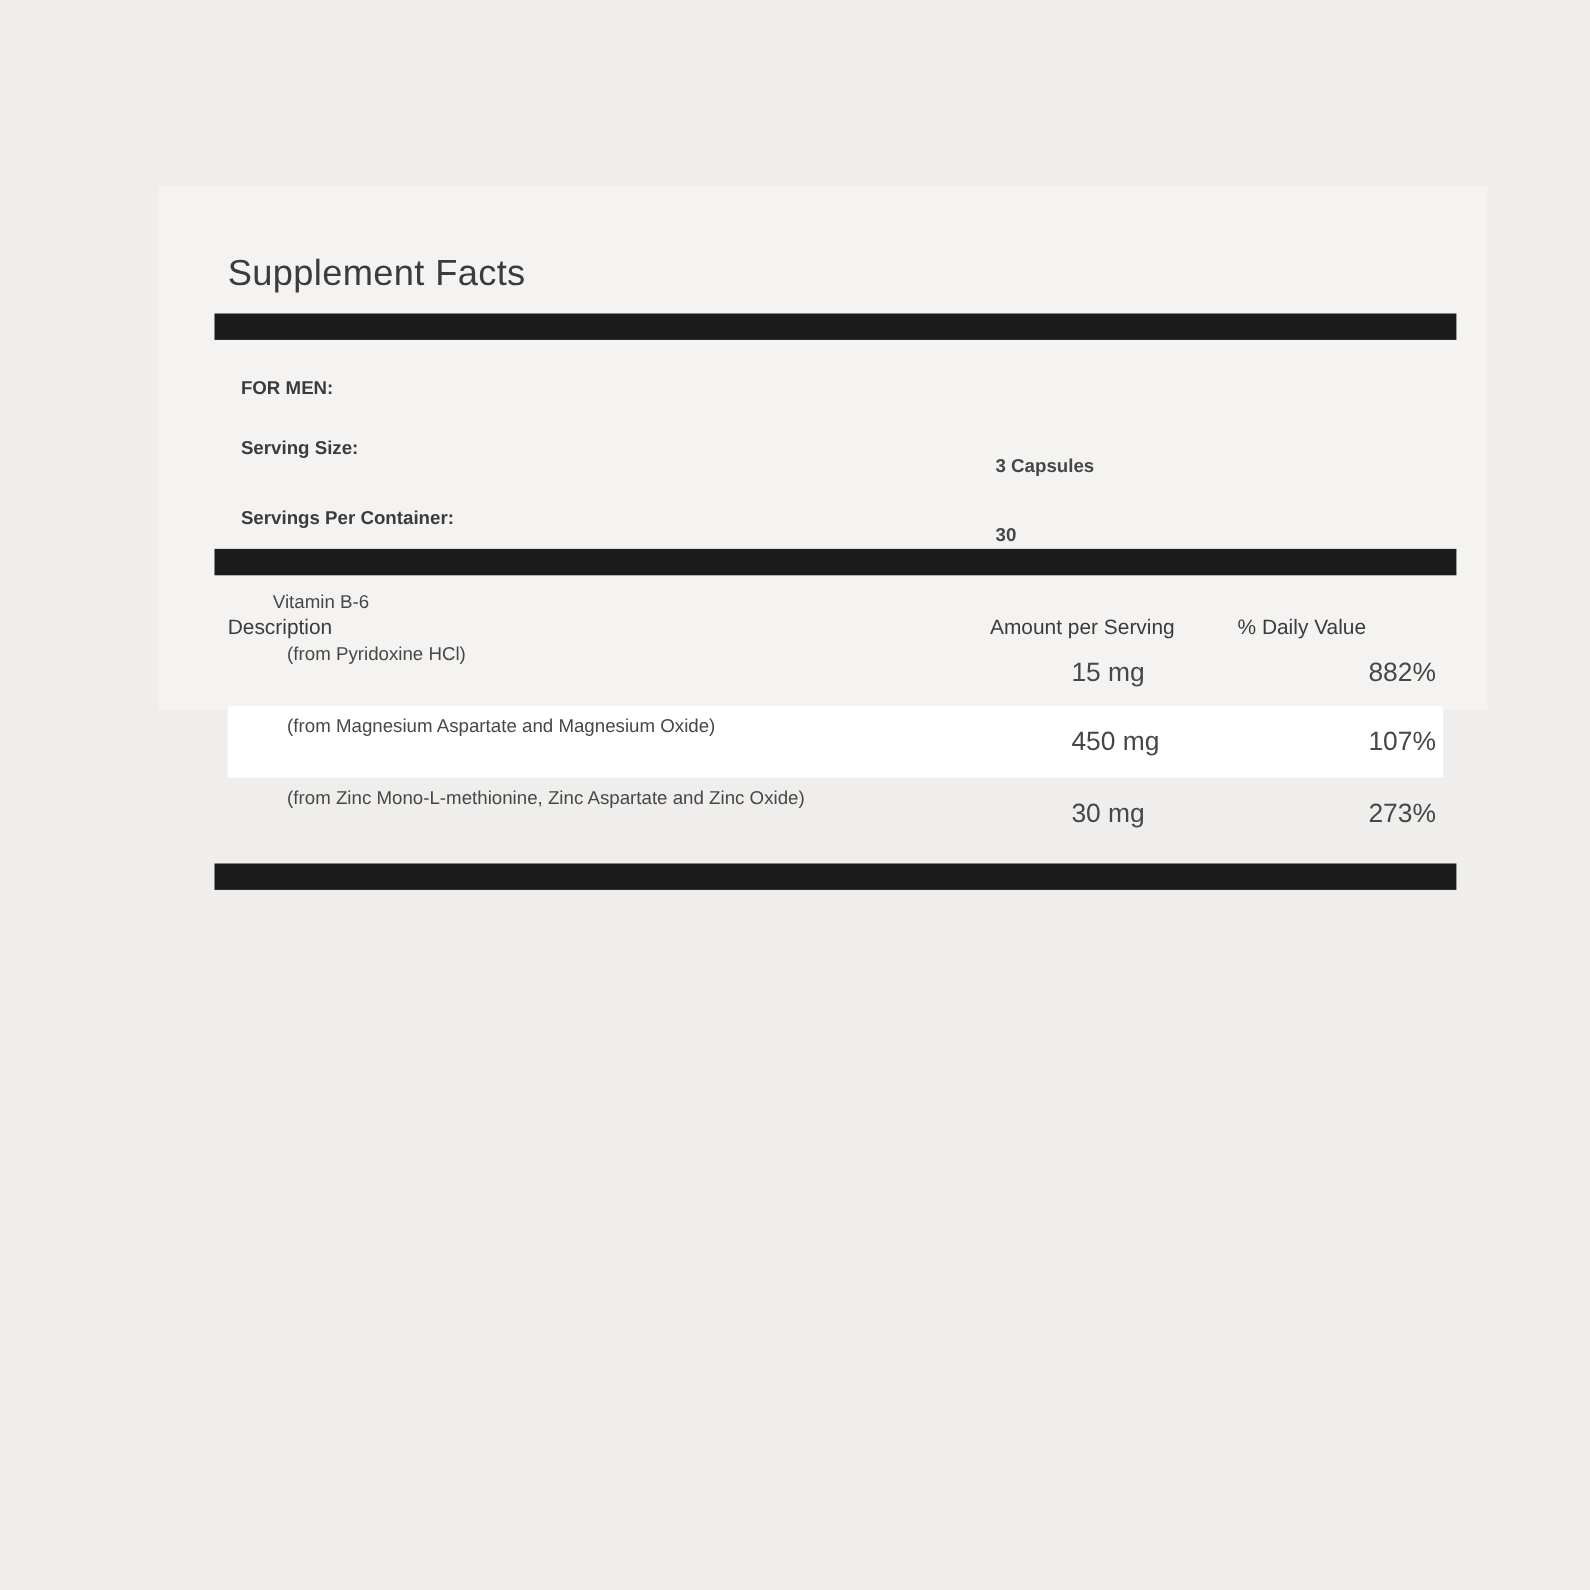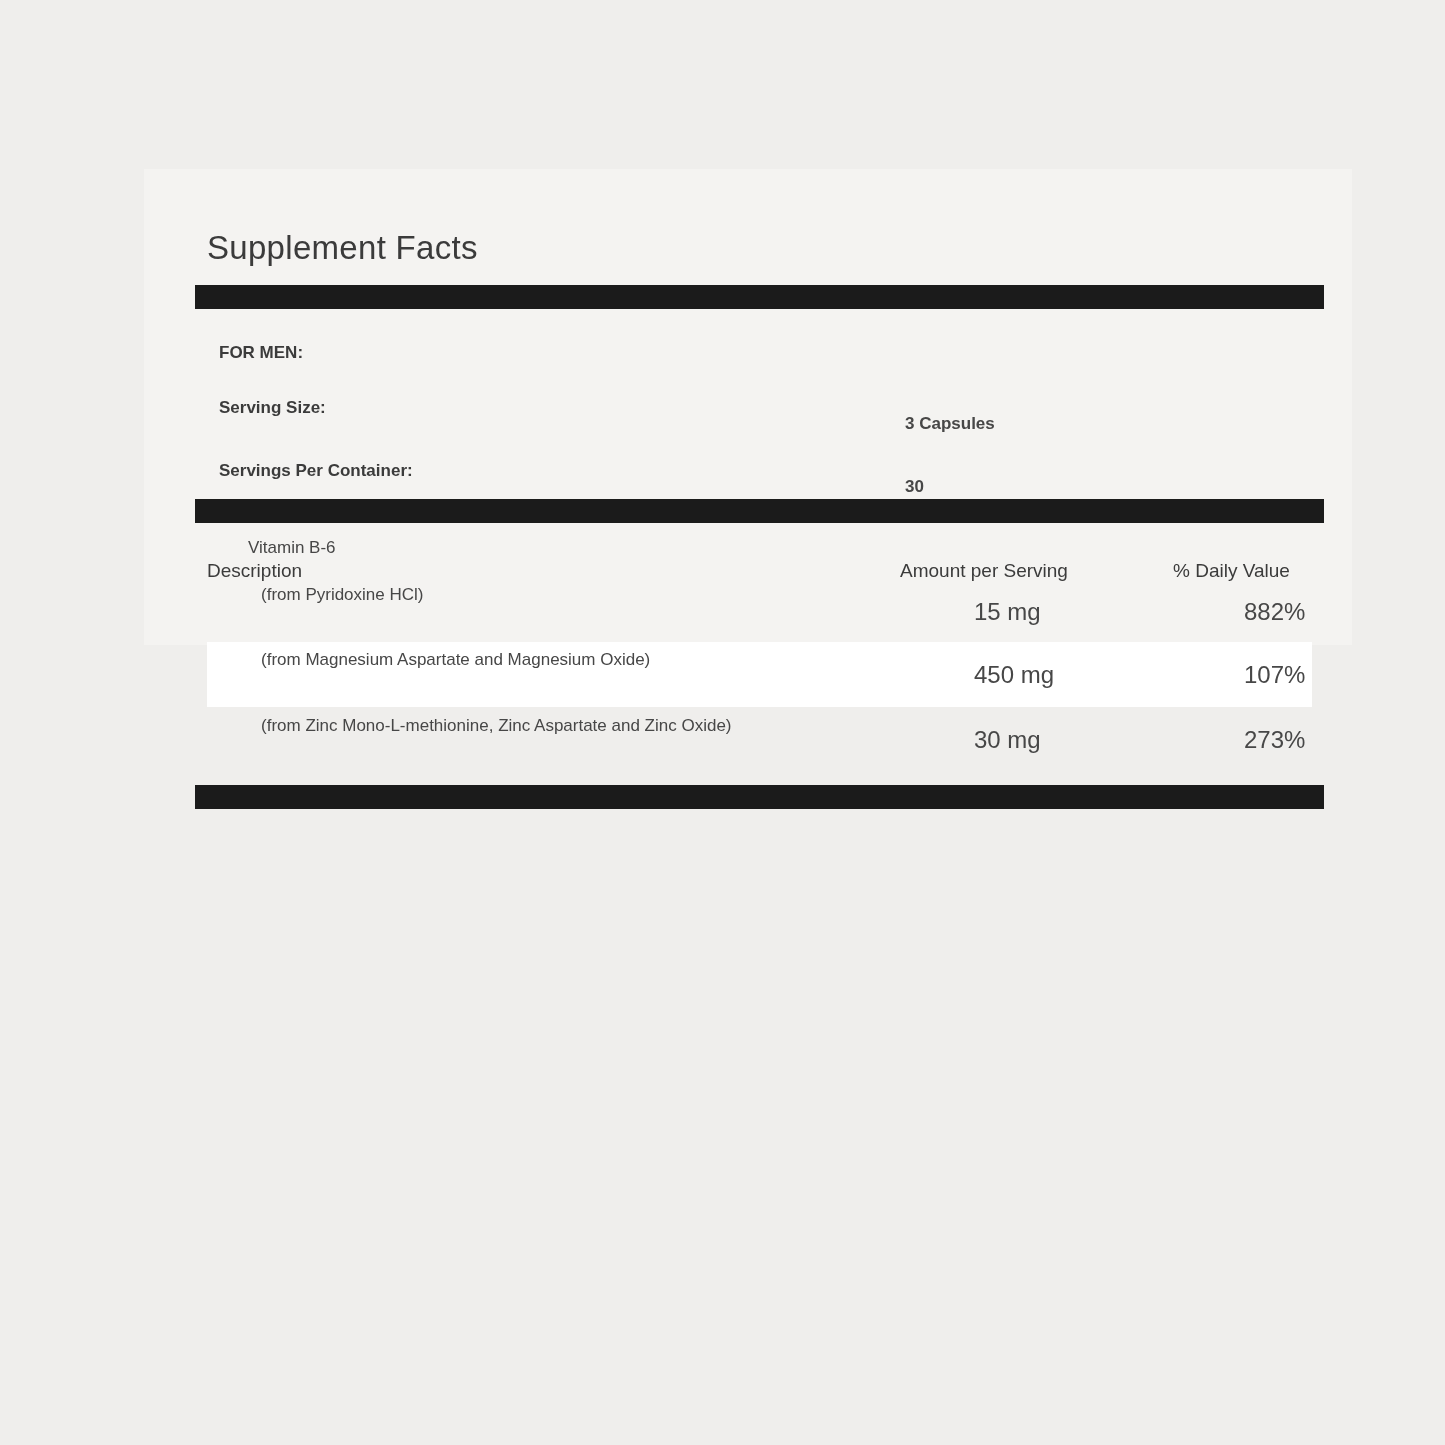--- a/index.html
+++ b/index.html
@@ -76,21 +76,21 @@
     position: relative;
     margin-top: 11px;
     height: 26px;
     line-height: 26px;
     font-size: 19px;
     font-weight: 400;
     color: var(--heading-text, #3b3b3b);
   }
   .h-desc   { position: absolute; left: 0; }
   .h-amount { position: absolute; left: 693px; }
-  .h-daily  { position: absolute; left: 966px; }
+  .h-daily  { position: absolute; left: 918px; }
 
   .rows { margin-top: 10px; }
 
   .row {
     position: relative;
     display: flex;
     align-items: flex-end;
   }
   .row:nth-child(1) { height: 60px; }
   .row:nth-child(2) { height: 65px; background: var(--highlight-row-bg, #ffffff); }

